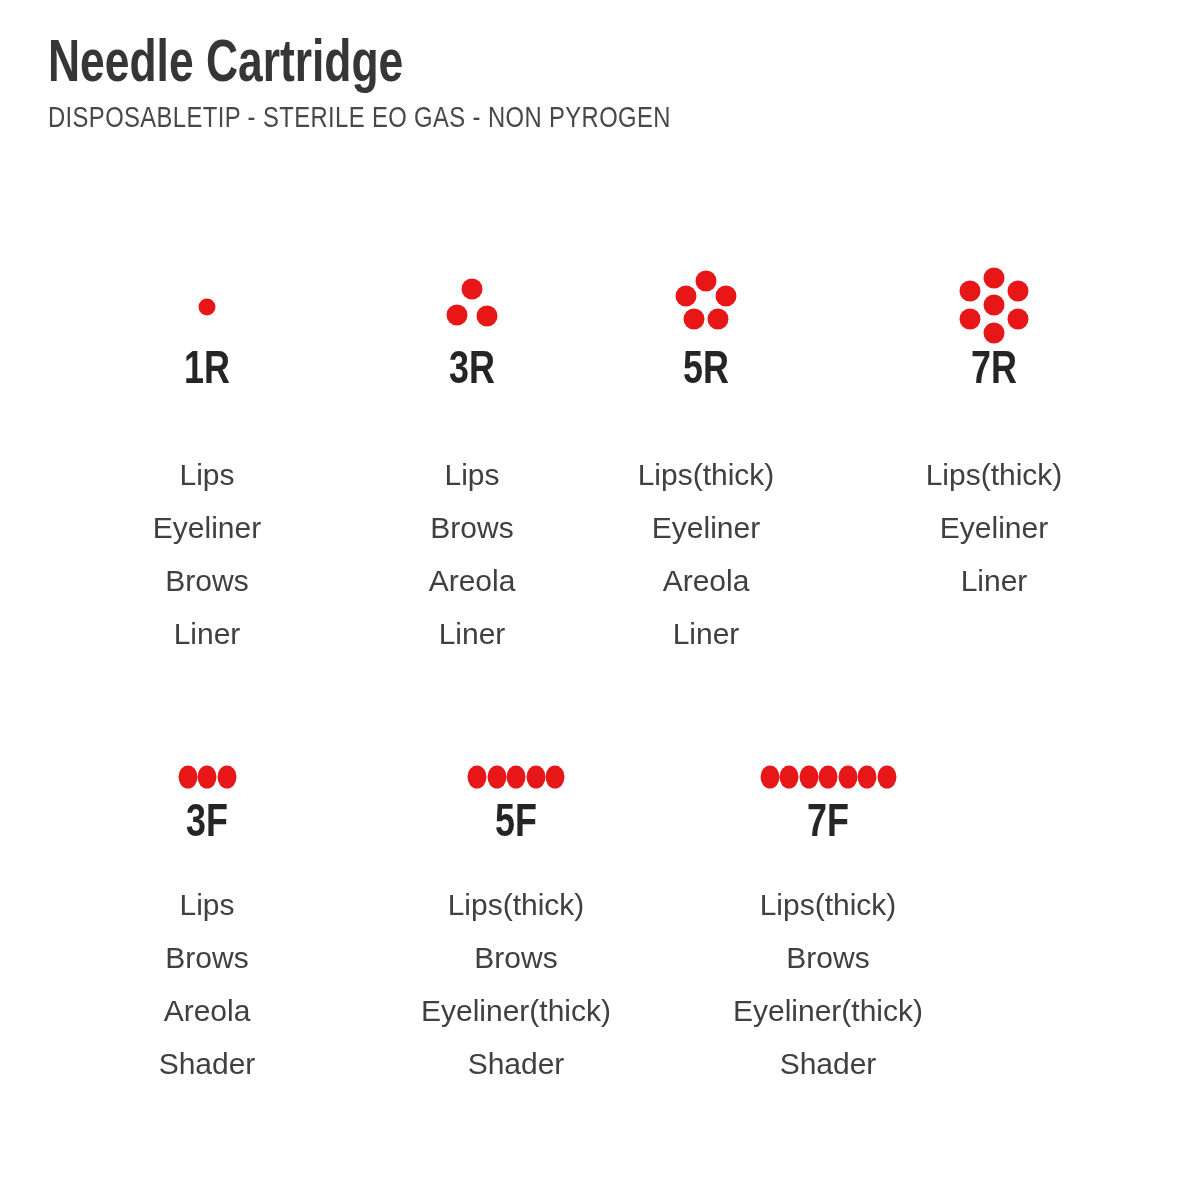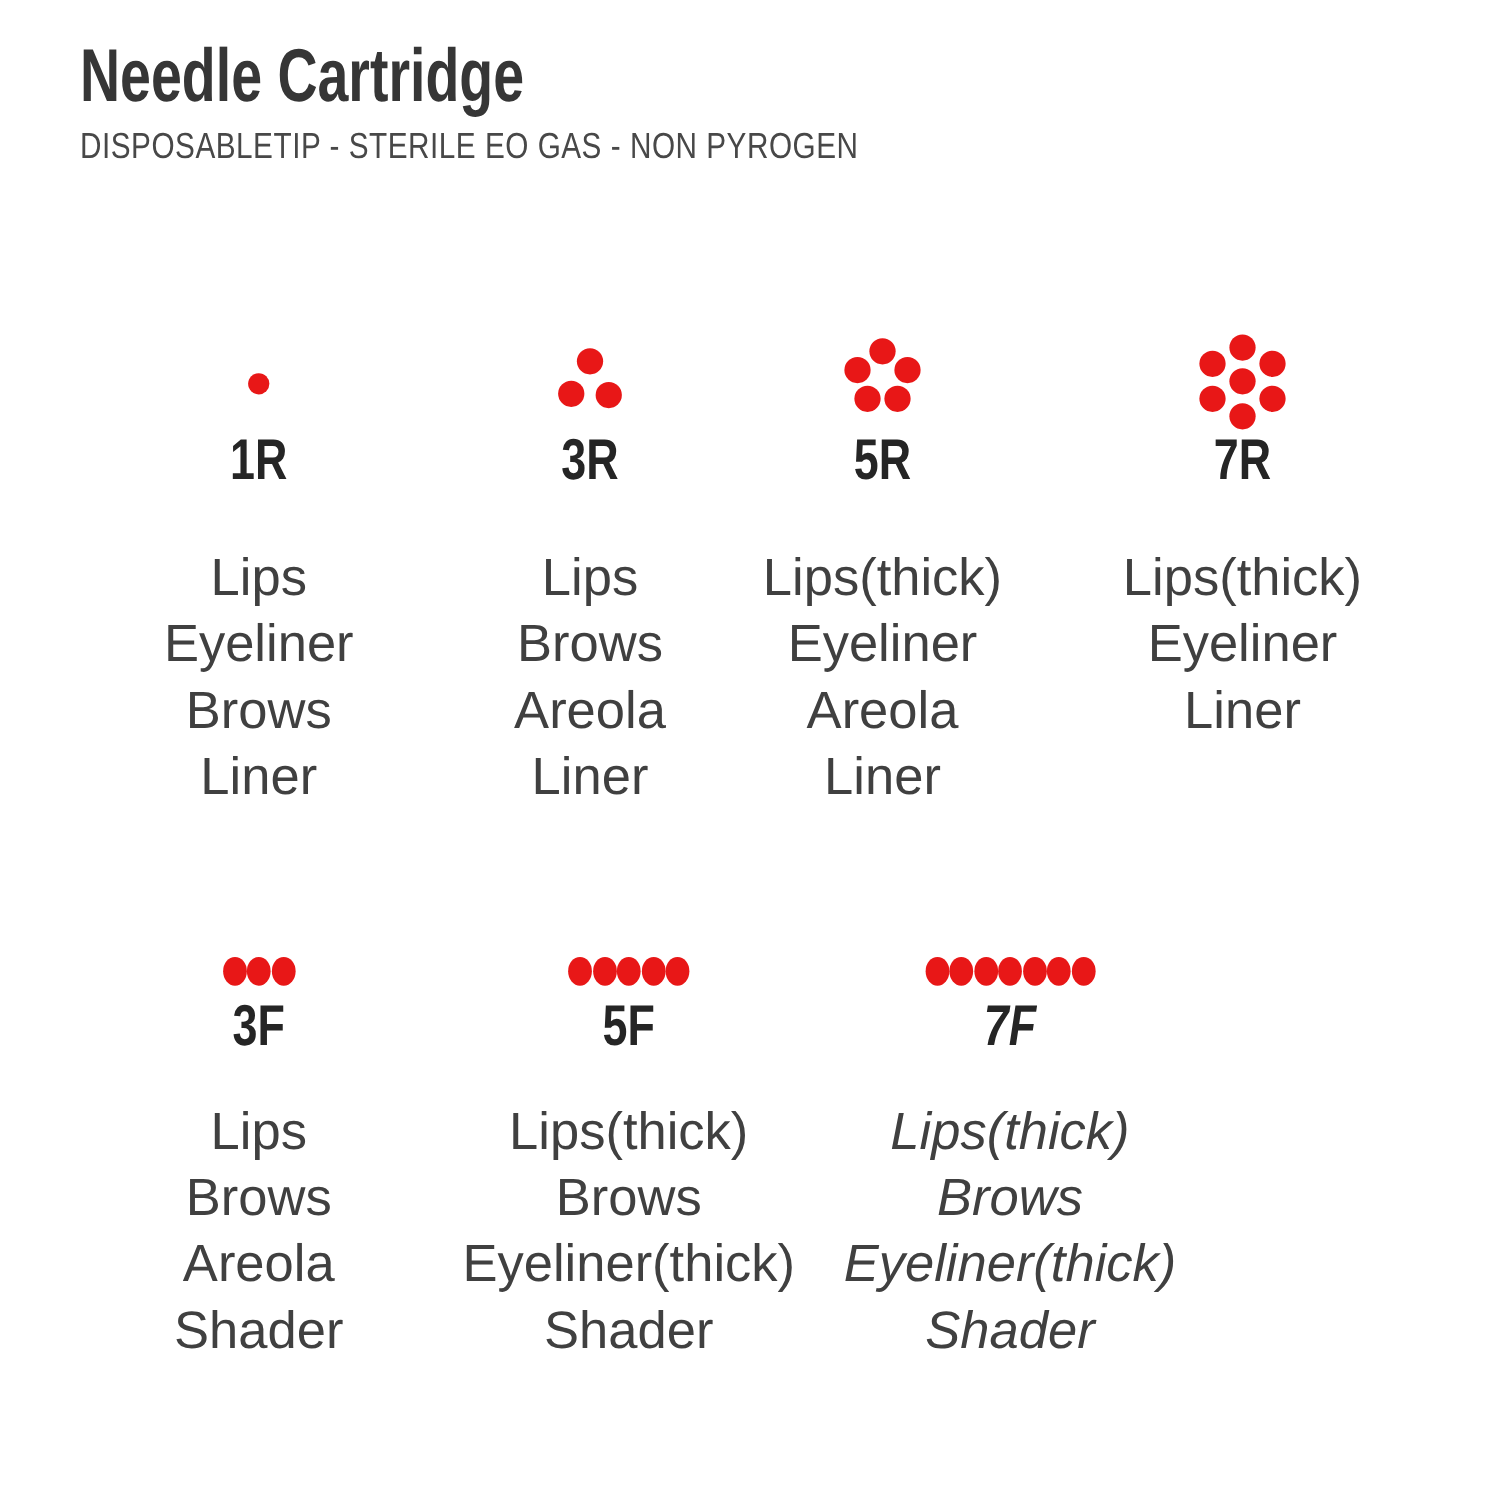--- a/index.html
+++ b/index.html
@@ -3,21 +3,21 @@
 <meta charset="utf-8">
 <style>
   html,body{margin:0;padding:0;}
   body{
     width:1200px;height:1200px;overflow:hidden;background:#ffffff;
     font-family:"Liberation Sans","DejaVu Sans",sans-serif;
   }
   .page{position:relative;width:1200px;height:1200px;background:#ffffff;}
 
   
-  .header{position:absolute;left:64px;top:28px;}
+  .header{position:absolute;left:48px;top:28px;}
   .title{
     margin:0;font-size:60px;font-weight:700;color:#363636;line-height:1.1;
     transform:scaleX(0.74);transform-origin:left center;white-space:nowrap;
   }
   .subtitle{
     margin:6px 0 0;font-size:29px;font-weight:400;color:#484848;line-height:1.2;
     transform:scaleX(0.82);transform-origin:left center;white-space:nowrap;letter-spacing:0.5px;
   }
 
   
@@ -32,21 +32,21 @@
   .dot{
     position:absolute;border-radius:50%;
     transform:translate(-50%,-50%);
   }
 
   .nlabel{
     font-size:46px;font-weight:700;color:#252525;line-height:40px;
     transform:scaleX(0.78);transform-origin:center center;
   }
 
-  .uses{list-style:none;margin:48px 0 0;padding:0;font-size:42px;color:#404040;}
+  .uses{list-style:none;margin:61px 0 0;padding:0;font-size:30px;color:#404040;}
   .row2 .uses{margin-top:38px;}
   .uses li{line-height:53px;white-space:nowrap;}
 </style>
 </head>
 <body>
 
 <div class="page">
 
   <div class="header">
     <h1 class="title">Needle Cartridge</h1>
@@ -122,37 +122,37 @@
           <span class="dot" style="left: calc(50% + 19.5px); top: 29px; width: 19px; height: 23px; background: rgb(232, 23, 23);"></span>
         </div>
     <div class="nlabel">3F</div>
     <ul class="uses">
           <li>Lips</li>
           <li>Brows</li>
           <li>Areola</li>
           <li>Shader</li>
         </ul>
   </div>
-      <div class="col" style="left: 353px; text-align: center;">
+      <div class="col" style="left: 366px; text-align: center;">
     <div class="dots">
           <span class="dot" style="left: calc(50% - 39px); top: 29px; width: 19px; height: 23px; background: rgb(232, 23, 23);"></span>
           <span class="dot" style="left: calc(50% - 19.5px); top: 29px; width: 19px; height: 23px; background: rgb(232, 23, 23);"></span>
           <span class="dot" style="left: calc(50% + 0px); top: 29px; width: 19px; height: 23px; background: rgb(232, 23, 23);"></span>
           <span class="dot" style="left: calc(50% + 19.5px); top: 29px; width: 19px; height: 23px; background: rgb(232, 23, 23);"></span>
           <span class="dot" style="left: calc(50% + 39px); top: 29px; width: 19px; height: 23px; background: rgb(232, 23, 23);"></span>
         </div>
     <div class="nlabel">5F</div>
     <ul class="uses">
           <li>Lips(thick)</li>
           <li>Brows</li>
           <li>Eyeliner(thick)</li>
           <li>Shader</li>
         </ul>
   </div>
-      <div class="col" style="left: 658px; font-style: italic;">
+      <div class="col" style="left: 678px;">
     <div class="dots">
           <span class="dot" style="left: calc(50% - 58.5px); top: 29px; width: 19px; height: 23px; background: rgb(232, 23, 23);"></span>
           <span class="dot" style="left: calc(50% - 39px); top: 29px; width: 19px; height: 23px; background: rgb(232, 23, 23);"></span>
           <span class="dot" style="left: calc(50% - 19.5px); top: 29px; width: 19px; height: 23px; background: rgb(232, 23, 23);"></span>
           <span class="dot" style="left: calc(50% + 0px); top: 29px; width: 19px; height: 23px; background: rgb(232, 23, 23);"></span>
           <span class="dot" style="left: calc(50% + 19.5px); top: 29px; width: 19px; height: 23px; background: rgb(232, 23, 23);"></span>
           <span class="dot" style="left: calc(50% + 39px); top: 29px; width: 19px; height: 23px; background: rgb(232, 23, 23);"></span>
           <span class="dot" style="left: calc(50% + 58.5px); top: 29px; width: 19px; height: 23px; background: rgb(232, 23, 23);"></span>
         </div>
     <div class="nlabel">7F</div>

